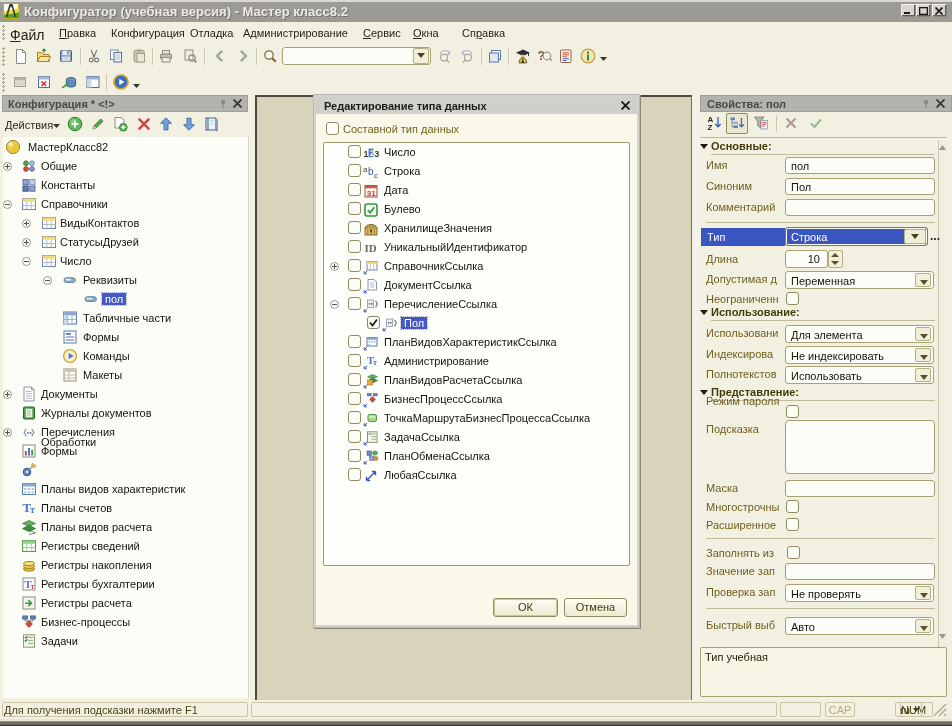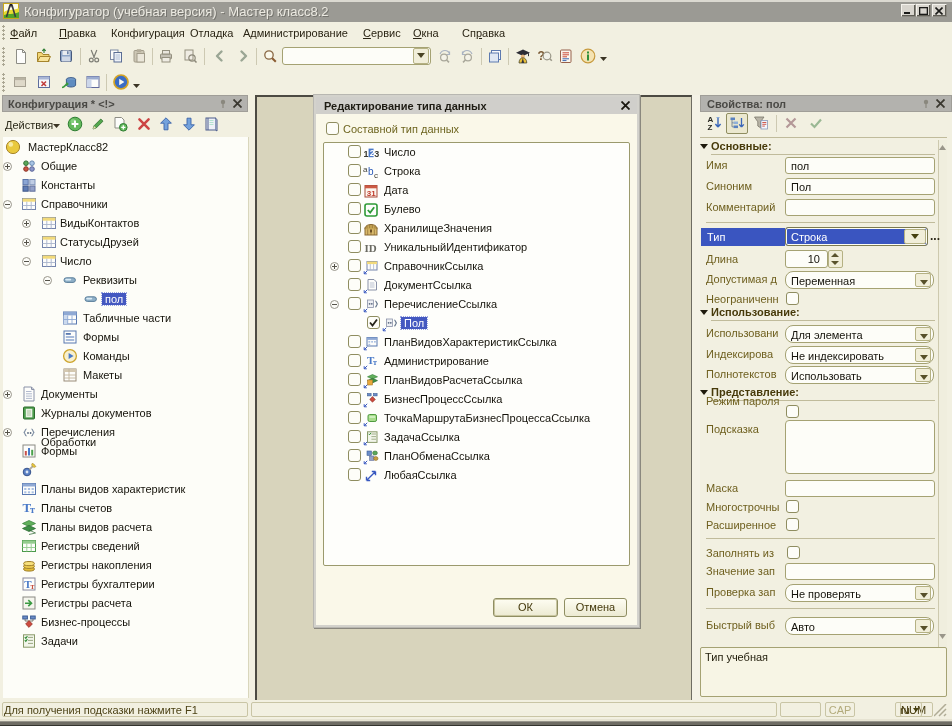--- a/index.html
+++ b/index.html
@@ -5,56 +5,56 @@
 body{position:relative;font-family:"Liberation Sans",sans-serif;font-size:11px;background:#f2f0e1;color:#1c1a10}
 .abs{position:absolute}
 .ttl{background:#b3b2ae;border:1px solid #a09e98}
 .grip{width:4px;background-image:radial-gradient(circle at 1.5px 1.5px,#aaa692 1.1px,transparent 1.3px);background-size:4px 4px}
 .vsep{width:1px;background:#cdc9b2}
 .inp{position:absolute;background:#fdfdf8;border:1px solid #a5a273;border-radius:3px}
 .cb{position:absolute;width:13px;height:13px;background:#fdfdf8;border:1px solid #8f8d60;border-radius:3px}
 .lbl{position:absolute;color:#6e5f1e;font-size:11px;white-space:nowrap;overflow:hidden}
 .hdr{position:absolute;color:#473a0a;font-weight:bold;font-size:11px;white-space:nowrap}
 .hline{position:absolute;height:1px;background:#c0bb9b}
-.drop{position:absolute;background:#fdfdf8;border:1px solid #a5a273;border-radius:8px}
+.drop{position:absolute;background:#fdfdf8;border:1px solid #a5a273;border-radius:3px}
 .db{position:absolute;right:2px;top:1px;bottom:1px;width:16px;background:#f1eed9;border:1px solid #b5b183;border-radius:2px}
 .db:after{content:"";position:absolute;left:4px;top:6px;border:4px solid transparent;border-top:5px solid #57502a}
 .dval{position:absolute;left:5px;top:3px;font-size:11px;color:#14120a;white-space:nowrap}
 .exp{position:absolute;width:9px;height:9px;border:1px solid #9a978c;border-radius:50%;background:#fcfcf8}
 .exp i{position:absolute;left:1px;right:1px;top:3px;height:1px;background:#55534a}
 .exp.p b{position:absolute;top:1px;bottom:1px;left:3px;width:1px;background:#55534a}
 .trow{position:absolute;white-space:nowrap;font-size:11px;color:#15130b}
 .sel{background:#4458c0;color:#fff;outline:1px dotted #9aa6e0;padding:0 3px}
 .st{position:absolute;top:702px;height:15px;border:1px solid #c9c5a5;border-radius:2px}
 
 </style></head><body>
 <div class="abs" style="left:0;top:0;width:952px;height:22px;background:#9b9a94;border-top:2px solid #dbd9d1"></div>
 <svg style="position:absolute;left:3px;top:3px" width="16" height="16" viewBox="0 0 16 16">
     <rect x="0.5" y="0.5" width="15" height="15" fill="#fdfce8" stroke="#c8a81c"></rect>
     <path d="M1 9c4-3 8-1 15-4v10H1z" fill="#e8dc30"></path>
     <path d="M1 12c5-2 8 0 15-3v6H1z" fill="#52a428"></path>
     <path d="M7.2 1.5L3.5 14M8.8 1.5L12.5 14" stroke="#3a3a40" stroke-width="1.6"></path>
     <path d="M6.8 1h2.4l-1.2 4z" fill="#1a1a22"></path>
   </svg>
-<div class="abs" style="left:24px;top:4px;font-weight:normal;font-size:13px;color:#eceae2;text-shadow:1px 1px 0 #73726c">Конфигуратор (учебная версия) - Мастер класс8.2</div>
+<div class="abs" style="left:24px;top:4px;font-weight:bold;font-size:13px;color:#eceae2;text-shadow:1px 1px 0 #73726c">Конфигуратор (учебная версия) - Мастер класс8.2</div>
 <div class="abs" style="left:901px;top:4px;width:15px;height:13px;background:#d8d5ce;border:1px solid #8a8880;border-top-color:#f4f2ec;border-left-color:#f4f2ec;box-shadow:inset -1px -1px 0 #5f5d55"></div>
 <div class="abs" style="left:916px;top:4px;width:15px;height:13px;background:#d8d5ce;border:1px solid #8a8880;border-top-color:#f4f2ec;border-left-color:#f4f2ec;box-shadow:inset -1px -1px 0 #5f5d55"></div>
 <div class="abs" style="left:932px;top:4px;width:15px;height:13px;background:#d8d5ce;border:1px solid #8a8880;border-top-color:#f4f2ec;border-left-color:#f4f2ec;box-shadow:inset -1px -1px 0 #5f5d55"></div>
 <svg style="position:absolute;left:904px;top:12px" width="6" height="2" viewBox="0 0 6 2">
     <rect width="6" height="2" fill="#1a1a18"></rect>
   </svg>
 <svg style="position:absolute;left:919px;top:7px" width="9" height="8" viewBox="0 0 9 8">
     <rect x="0.5" y="0.5" width="8" height="7" fill="none" stroke="#1a1a18" stroke-width="1.6"></rect>
   </svg>
 <svg style="position:absolute;left:935px;top:7px" width="8" height="8" viewBox="0 0 8 8">
     <path d="M0.5 0.5l7 7M7.5 0.5l-7 7" stroke="#1a1a18" stroke-width="1.6"></path>
   </svg>
 <div class="abs" style="left:0;top:22px;width:952px;height:22px"></div>
 <div class="abs grip" style="left:2px;top:25px;height:15px"></div>
-<div class="abs" style="left:10px;top:27px;color:#2a2414;font-size:11px"><u>Ф</u>айл</div>
+<div class="abs" style="left:10px;top:27px;color:#2a2414;font-size:14px"><u>Ф</u>айл</div>
 <div class="abs" style="left:59px;top:27px;color:#2a2414;font-size:11px"><u>П</u>равка</div>
 <div class="abs" style="left:111px;top:27px;color:#2a2414;font-size:11px">Конфигурация</div>
 <div class="abs" style="left:190px;top:27px;color:#2a2414;font-size:11px">Отладка</div>
 <div class="abs" style="left:243px;top:27px;color:#2a2414;font-size:11px">Администрирование</div>
 <div class="abs" style="left:363px;top:27px;color:#2a2414;font-size:11px"><u>С</u>ервис</div>
 <div class="abs" style="left:413px;top:27px;color:#2a2414;font-size:11px"><u>О</u>кна</div>
 <div class="abs" style="left:462px;top:27px;color:#2a2414;font-size:11px">Сп<u>р</u>авка</div>
 <div class="abs grip" style="left:2px;top:47px;height:19px"></div>
 <svg style="position:absolute;left:13px;top:48px" width="16" height="16" viewBox="0 0 16 16">
     <path d="M3.5 1.5h6l3 3v11h-9z" fill="#fdfdfb" stroke="#8d8d85"></path>

